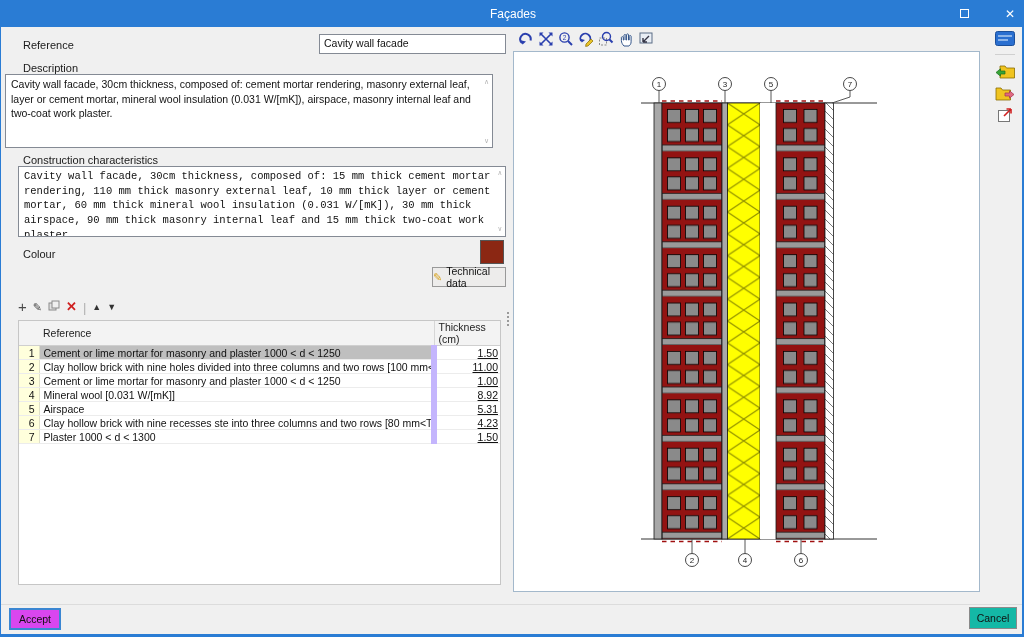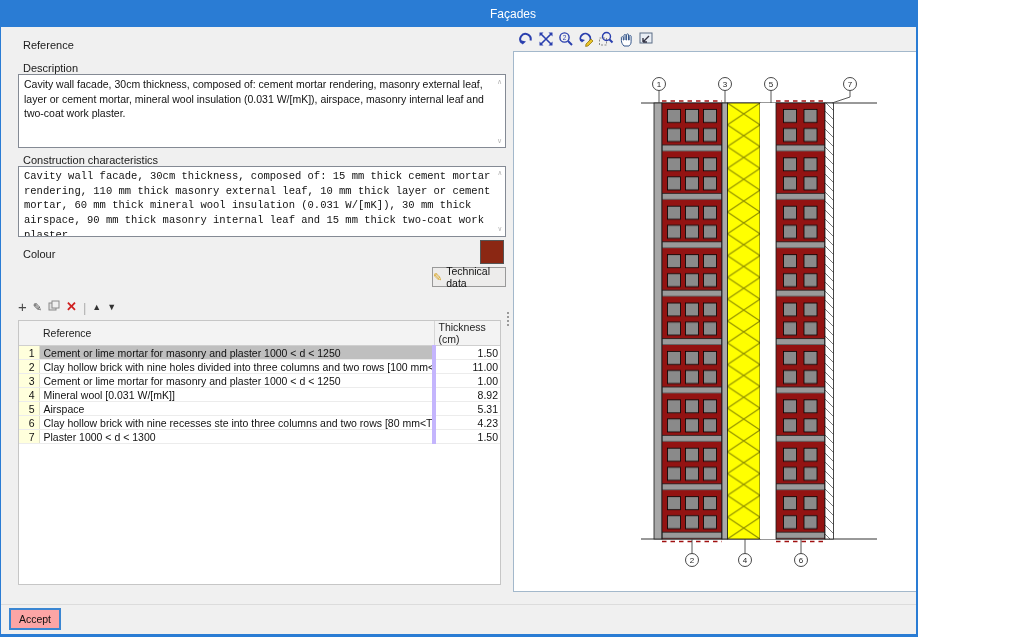--- a/index.html
+++ b/index.html
@@ -1,48 +1,48 @@
 <!DOCTYPE html>
 <html><head>
 <meta charset="utf-8">
 <style>
   * { margin:0; padding:0; box-sizing:border-box; }
   html,body { width:1024px; height:637px; font-family:"Liberation Sans", sans-serif; }
   #window {
-    position:relative; width:918px; height:637px; background:#f0f0f0;
+    position:relative; width:1024px; height:637px; background:#f0f0f0;
     border-left:1px solid #2a7cd4; border-right:2px solid #2a7cd4; border-bottom:3px solid #2a7cd4;
     overflow:hidden;
   }
   
   .titlebar { position:absolute; left:-1px; top:0; width:1026px; height:27px; background:#2a7cd4; display:flex; align-items:center; }
   .title { position:absolute; left:0; right:0; text-align:center; color:#fff; font-size:12px; }
   .tb-btns { position:absolute; right:6px; top:0; height:27px; display:flex; align-items:center; gap:26px; }
   .tb-btn { width:20px; height:20px; display:flex; align-items:center; justify-content:center; color:#fff; font-size:12px; cursor:default; }
   .max-glyph { width:9px; height:9px; border:1px solid #fff; display:inline-block; }
   
   .lbl { position:absolute; font-size:11px; color:#1a1a1a; white-space:nowrap; }
   .inputbox { position:absolute; background:#fff; border:1px solid #848a94; font-size:10.5px; padding:2px 4px; color:#111; }
   .textarea { position:absolute; background:#fff; border:1px solid #848a94; font-size:10.5px; line-height:1.4; padding:2px 14px 2px 5px; color:#111; overflow:hidden; }
   .scroll-ch { position:absolute; right:3px; color:#b4b4b4; font-size:7px; line-height:7px; }
   .swatch { position:absolute; width:24px; height:24px; border:1px solid #555; }
   .btn { position:absolute; background:#edeceb; border:1px solid #999; font-size:10.5px; color:#111;
          display:flex; align-items:center; justify-content:center; gap:4px; cursor:default; }
-  .btn.accept { border:2px solid #3a86d2; background:#fca5a5;align-items:center; }
+  .btn.accept { border:2px solid #3a86d2; background:#d946ef;align-items:center; }
   .pencil { color:#d8a526; font-size:11px; }
   
   .tbl-toolbar { position:absolute; left:17px; top:298px; height:18px; display:flex; align-items:center; gap:6px; font-size:13px; }
   .tt-icon { color:#4a4a4a; cursor:default; line-height:14px; }
   .tt-div { color:#b0b0b0; font-size:13px; }
   .tbl-wrap { position:absolute; left:17px; top:320px; width:483px; height:265px; background:#fff; border:1px solid #c6c6c6; overflow:hidden; }
   table.layers { border-collapse:collapse; width:483px; table-layout:fixed; font-size:10.5px; }
   table.layers th { background:#f3f3f3; font-weight:normal; text-align:left; height:16px; padding:0 4px; border-bottom:1px solid #cfcfcf; color:#222; }
   table.layers th.th-thick { text-align:left; border-left:1px solid #d6d6d6; }
   table.layers td { height:14px; padding:0 4px; border-bottom:1px solid #ececec; white-space:nowrap; overflow:hidden; color:#111; }
   td.num { background:#ffffdc; color:#8b2500; text-align:right; border-right:1px solid #e0e0c8; }
-  td.thick { text-align:right; border-left:4px solid #c4b5fd; }
+  td.thick { text-align:right; border-left:6px solid #c4b5fd;text-decoration:underline; }
   tr.sel td.ref { background:#bfbfbf; }
   .splitter { position:absolute; left:504px; top:310px; width:5px; height:26px; display:flex; flex-direction:column; align-items:center; gap:2px; padding-top:2px; }
   .splitter i { width:2px; height:2px; background:#9a9a9a; display:block; }
   
   .view-toolbar { position:absolute; left:516px; top:30px; display:flex; align-items:center; gap:3px; }
   .vt-icon { width:17px; height:17px; display:flex; align-items:center; justify-content:center; cursor:default; }
   .draw-panel { position:absolute; left:512px; top:51px; width:467px; height:541px; background:#fff; border:1px solid #a3b8cb; }
   
   .side-toolbar { position:absolute; left:991px; top:30px; width:26px; display:flex; flex-direction:column; align-items:center; gap:5px; }
   .st-div { width:20px; height:1px; background:#d0d0d0; margin:2px 0; }
@@ -63,23 +63,26 @@
       <div class="tb-btn">
           <span class="max-glyph"></span>
         </div>
       <div class="tb-btn">
           <span>✕</span>
         </div>
     </div>
   </div>
 
   <span class="lbl" style="left:22px; top:39px;">Reference</span>
+  <div class="inputbox" style="left:318px; top:34px; width:187px; height:20px;">
+    <span>Cavity wall facade</span>
+  </div>
 
   <span class="lbl" style="left:22px; top:62px;">Description</span>
-  <div class="textarea" style="left:17px; top:74px; width:488px; height:74px;">
+  <div class="textarea" style="left:4px; top:74px; width:488px; height:74px;">
     <span>Cavity wall facade, 30cm thickness, composed of: cement mortar rendering,  masonry external leaf, layer or cement mortar, mineral wool insulation (0.031 W/[mK]), airspace, masonry internal leaf and two-coat work plaster.</span>
     <span class="scroll-ch" style="top:3px;">∧</span>
     <span class="scroll-ch" style="bottom:3px;">∨</span>
   </div>
 
   <span class="lbl" style="left:22px; top:154px;">Construction characteristics</span>
   <div class="textarea" style="left:17px; top:166px; width:488px; height:71px;font-family:Liberation Mono, monospace;">
     <span>Cavity wall facade, 30cm thickness, composed of: 15 mm thick cement mortar rendering, 110 mm thick masonry external leaf, 10 mm thick  layer or cement mortar, 60 mm thick mineral wool insulation (0.031 W/[mK]), 30 mm thick airspace, 90 mm thick masonry internal leaf and 15 mm thick two-coat work plaster.</span>
     <span class="scroll-ch" style="top:3px;">∧</span>
     <span class="scroll-ch" style="bottom:3px;">∨</span>

